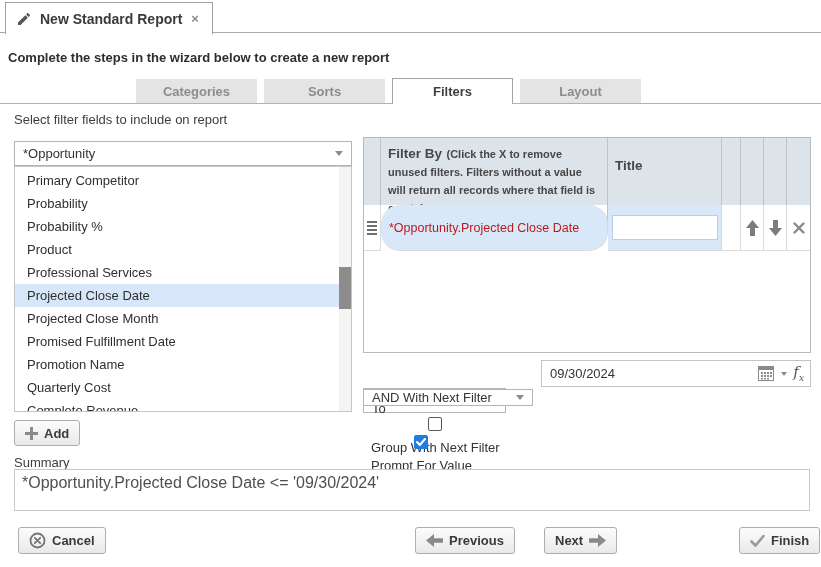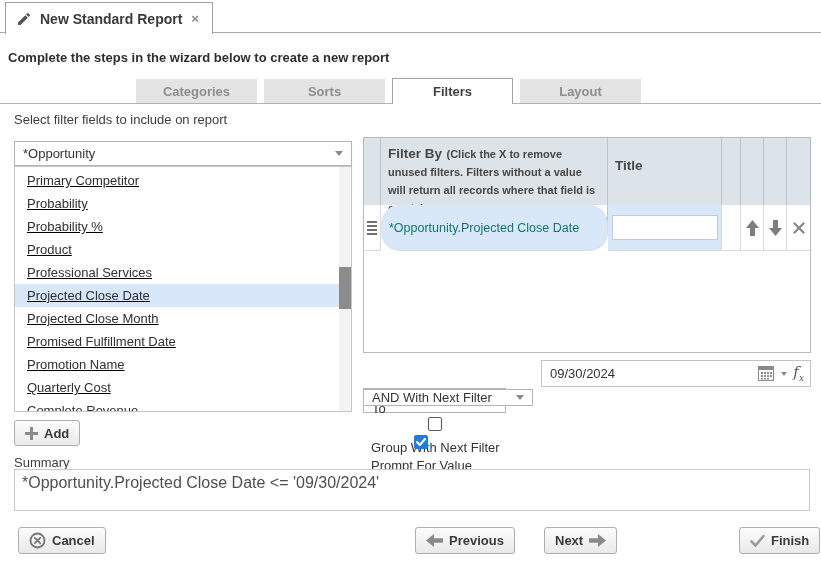--- a/index.html
+++ b/index.html
@@ -22,21 +22,21 @@
              font-size:13px; font-weight:bold; display:flex; align-items:center; justify-content:center; cursor:pointer; }
   .wiz-tab.active { top:78px; height:26px; background:#fff; color:#3f3f3f; border:1px solid #a3a3a3; border-bottom:none; z-index:3; }
 
   
   .select-label { position:absolute; left:14px; top:112px; font-size:13px; color:#3d3d3d; }
   .fake-select { border:1px solid #b5b5b5; background:#fff; display:flex; align-items:center; font-size:13px; color:#333;
                  padding:0 8px; justify-content:space-between; cursor:pointer; }
   .caret-down { width:0; height:0; border-left:4px solid transparent; border-right:4px solid transparent; border-top:5px solid #8a8a8a; }
   #table-select { position:absolute; left:14px; top:141px; width:338px; height:25px; }
   .listbox { position:absolute; left:14px; top:166px; width:338px; height:246px; border:1px solid #c6c6c6; background:#fff; overflow:hidden; }
-  .list-inner { position:absolute; left:0; top:2px; right:12px;text-decoration:underline; }
+  .list-inner { position:absolute; left:0; top:2px; right:12px; }
   .list-item { height:23px; line-height:23px; padding-left:12px; font-size:13px; color:#2f2f2f; cursor:pointer; white-space:nowrap; }
   .list-item.selected { background:#d7e6f9; }
   .list-scrollbar { position:absolute; right:0; top:0; width:12px; height:100%; background:#f4f4f4; }
   .scroll-thumb { position:absolute; left:0; top:100px; width:12px; height:42px; background:#8c8c8c; cursor:grab; }
 
   .btn { background:linear-gradient(#fcfcfc,#e9e9e9); border:1px solid #aeaeae; border-radius:3px; color:#3a3a3a;
          font-size:13px; font-weight:bold; display:inline-flex; align-items:center; gap:6px; padding:0 10px; height:27px; cursor:pointer;justify-content:center; }
   #add-button { position:absolute; left:14px; top:420px; height:26px; }
 
   
@@ -45,21 +45,21 @@
   .ft-head { background:#dce3e9; height:67px; }
   .ft-head > div { border-right:1px solid #bcc4cb; border-bottom:1px solid #bcc4cb; padding:6px 7px; }
   .ft-head > div:last-child { border-right:none; }
   .fb-title { font-size:13.5px; font-weight:bold; color:#474747; }
   .fb-note { font-size:11px; font-weight:bold; color:#474747; line-height:1.35; }
   .th-title { font-size:13.5px; font-weight:bold; color:#474747; padding-top:20px !important; }
   .ft-datarow { height:46px; }
   .ft-datarow > div { border-right:1px solid #dadada; border-bottom:1px solid #dadada; display:flex; align-items:center; }
   .ft-datarow > div:last-child { border-right:none; }
   .cell-drag { justify-content:center; background:#fff; cursor:grab; }
-  .cell-field { background:#d9e8f9; font-size:12.5px; color:#0f766e; padding-left:8px;border-radius:19px; }
+  .cell-field { background:#d9e8f9; font-size:12.5px; color:#b91c1c; padding-left:8px;border-radius:19px; }
   .cell-title { background:#d9e8f9; padding:0 4px; }
   .cell-title input { width:106px; height:25px; border:1px solid #b7cfe8; font-size:12.5px; padding:0 4px; outline:none; font-family:inherit; }
   .cell-btn { justify-content:center; cursor:pointer; background:#fff; }
 
   
   #operator-select { position:absolute; left:363px; top:361px; width:143px; height:25px;margin-top:27px; }
   #connector-select { position:absolute; left:363px; top:389px; width:170px; height:17px; }
   .value-wrap { position:absolute; left:541px; top:360px; width:270px; height:27px; border:1px solid #c3c3c3; background:#fff;
                 display:flex; align-items:center; padding:0 6px 0 8px; }
   .value-wrap input { flex:1; border:none; outline:none; font-size:13px; color:#333; font-family:inherit; min-width:0; }

